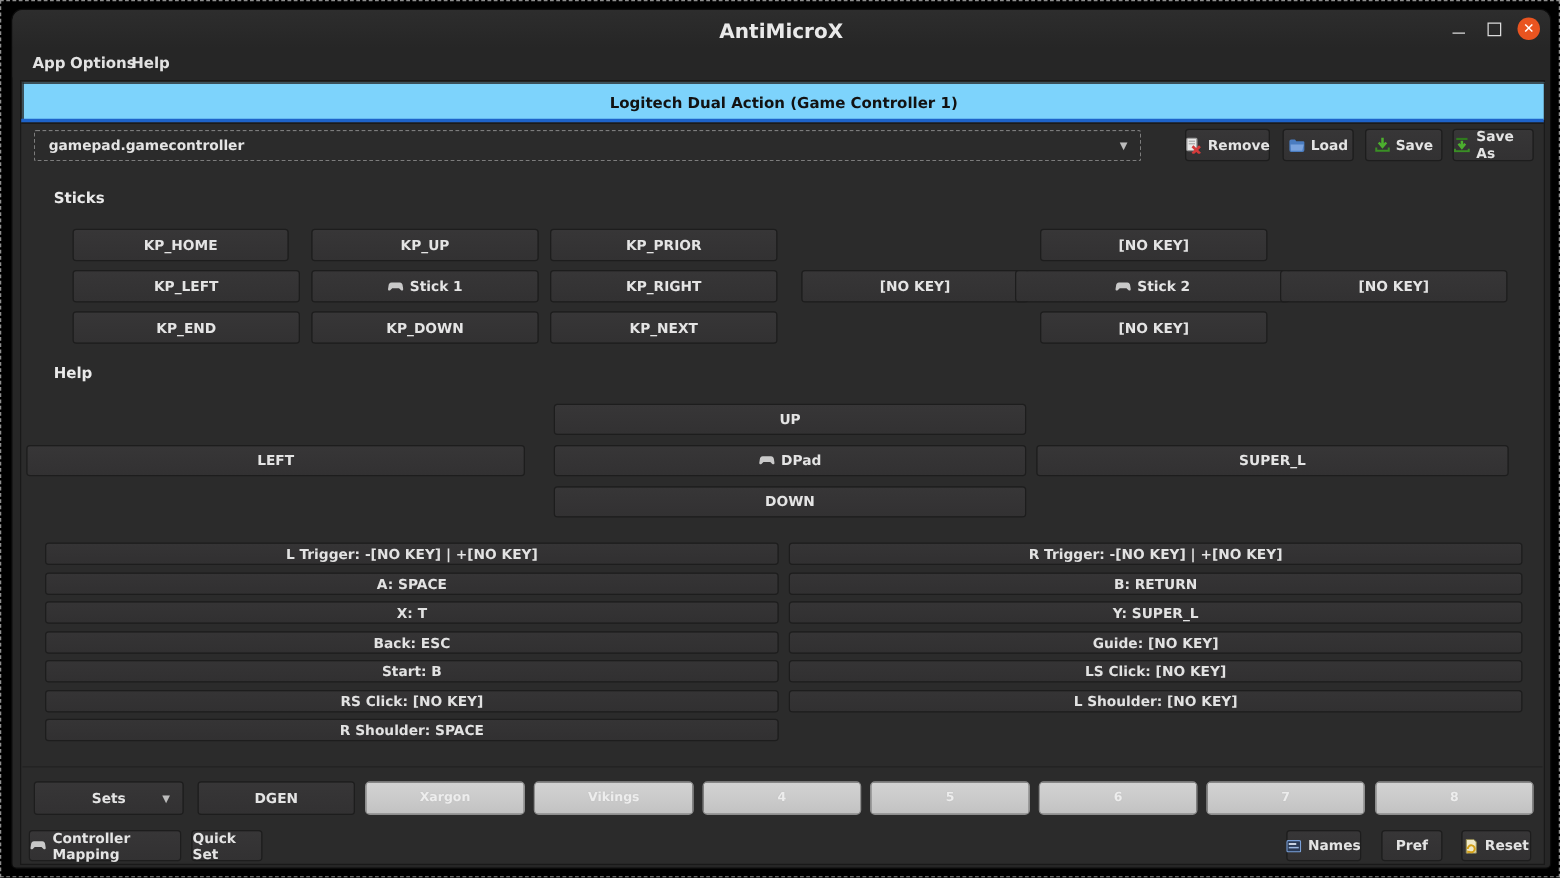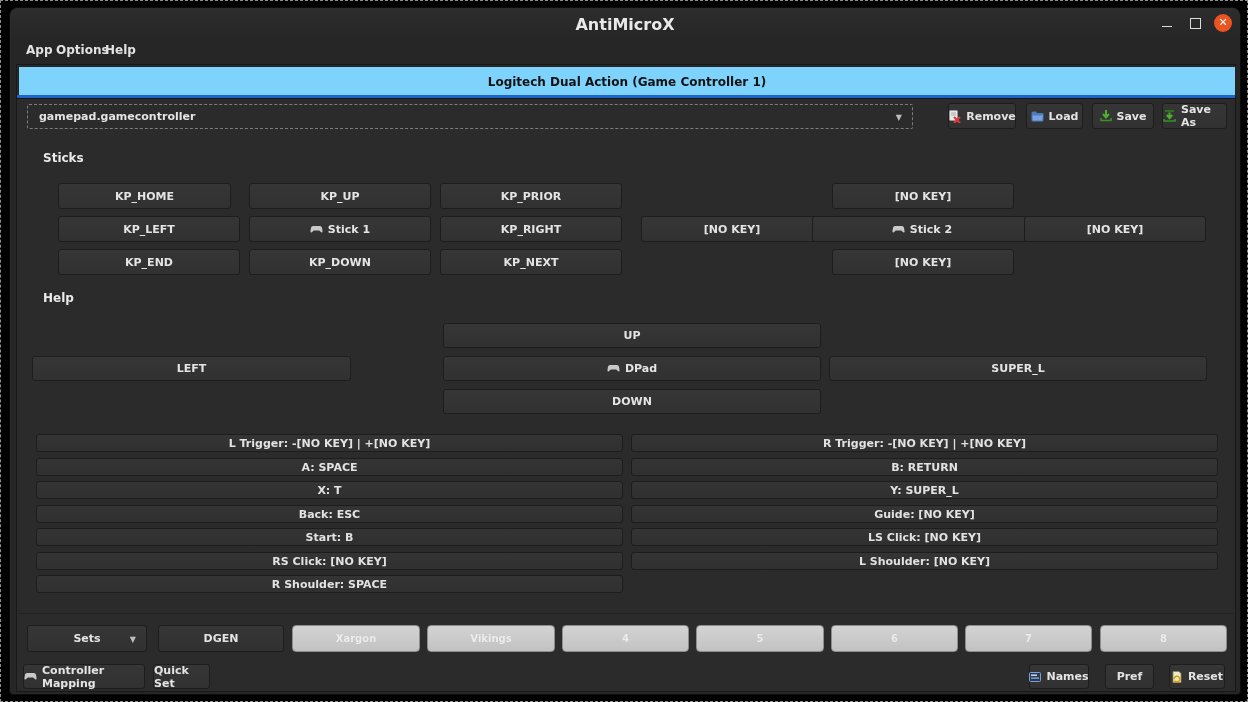--- a/index.html
+++ b/index.html
@@ -169,21 +169,21 @@
       <div class="btn" style="left:1007px;top:151px;width:182px;height:26px;">[NO KEY]</div>
 
       <div class="btn" style="left:41px;top:184px;width:182px;height:26px;">KP_END</div>
       <div class="btn" style="left:232px;top:184px;width:182px;height:26px;">KP_DOWN</div>
       <div class="btn" style="left:423px;top:184px;width:182px;height:26px;">KP_NEXT</div>
       <div class="btn" style="left:815px;top:184px;width:182px;height:26px;">[NO KEY]</div>
 
       <div class="heading" style="left:26px;top:226px;">Help</div>
 
       <div class="btn" style="left:426px;top:258px;width:378px;height:25px;">UP</div>
-      <div class="btn" style="left:15px;top:291px;width:319px;height:25px;">LEFT</div>
+      <div class="btn" style="left:4px;top:291px;width:399px;height:25px;">LEFT</div>
       <div class="btn" style="left:426px;top:291px;width:378px;height:25px;">
         <span class="ic">
           <svg width="13" height="9" viewBox="0 0 24 15">
               <path d="M6 1 C3 1 2 3 1.6 5.5 L.8 10.5 c-.3 2 1.8 3.2 3.2 1.8 L7 9.5 h10 l3 2.8 c1.4 1.4 3.5.2 3.2-1.8 L22.4 5.5 C22 3 21 1 18 1 Z" fill="#c9c9c9"></path>
             </svg>
         </span>
         <span>DPad</span>
       </div>
       <div class="btn" style="left:812px;top:291px;width:378px;height:25px;">SUPER_L</div>
       <div class="btn" style="left:426px;top:324px;width:378px;height:25px;">DOWN</div>

